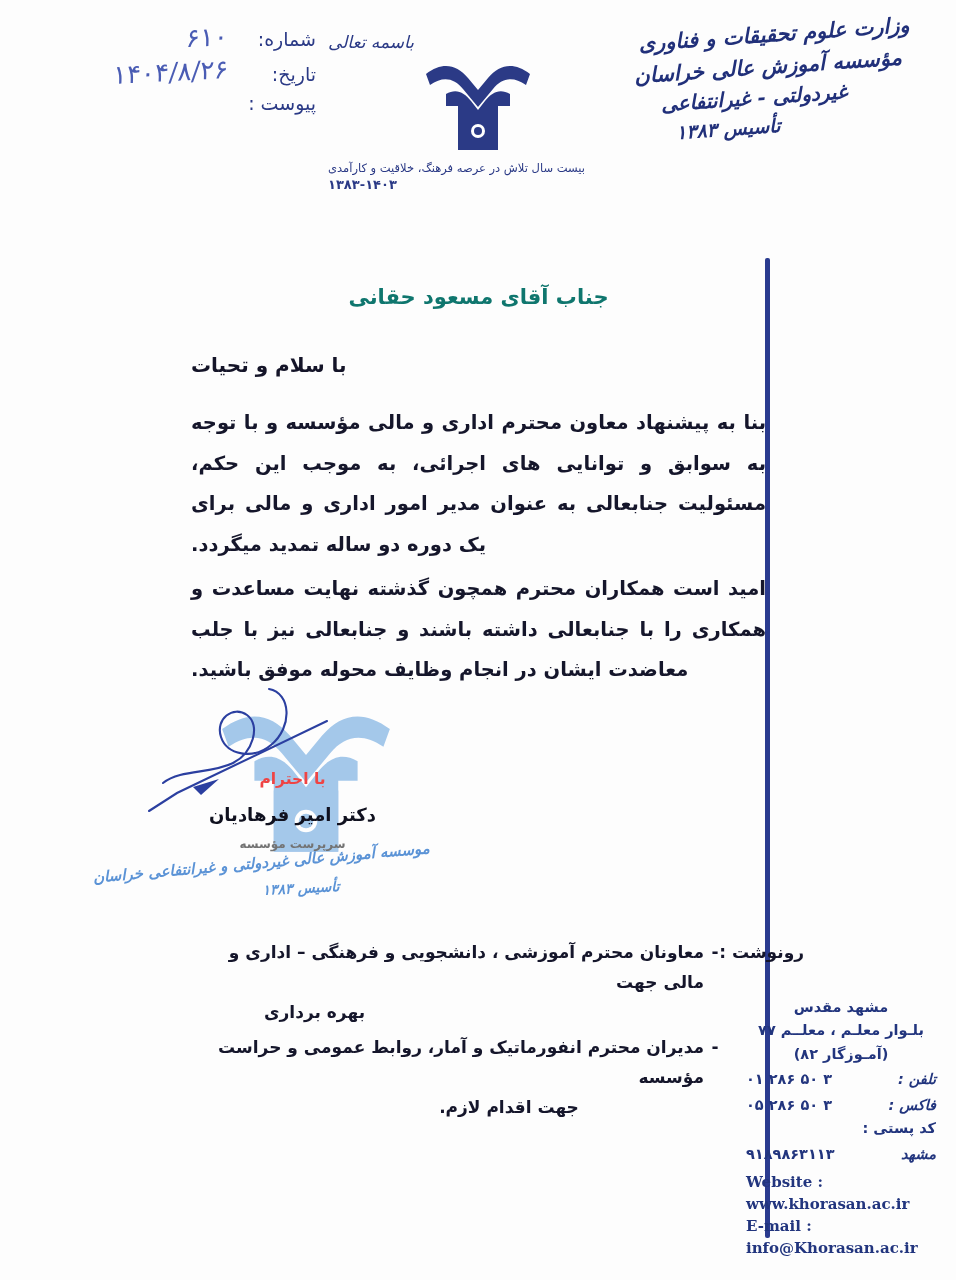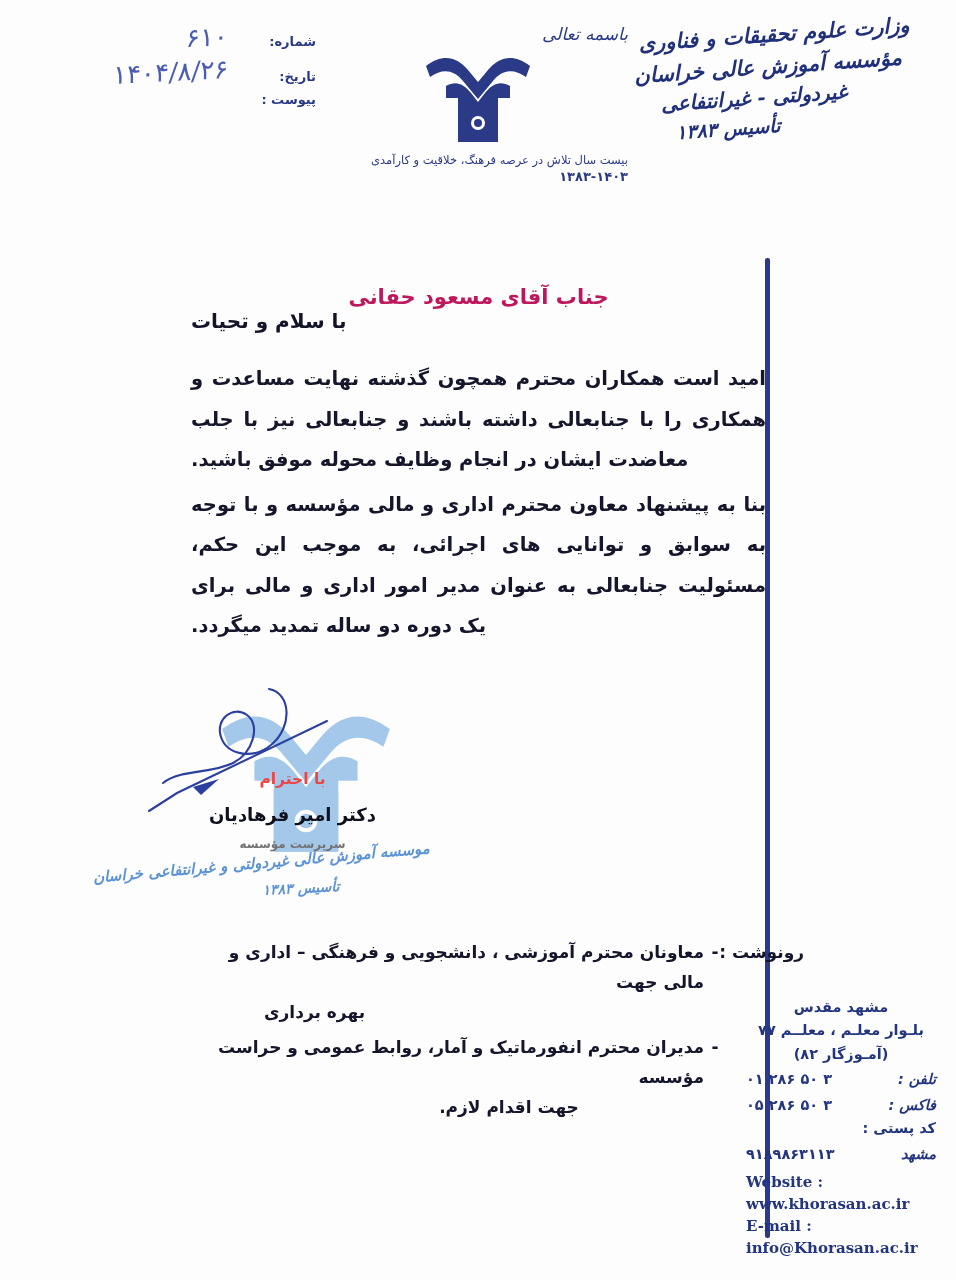--- a/index.html
+++ b/index.html
@@ -34,48 +34,48 @@
   }
   .meta-row {
     display: flex;
     flex-direction: row;
     align-items: baseline;
     justify-content: flex-start;
     height: 35px;
     gap: 10px;
   }
   .meta-label {
-    font-size: 13px;
-    font-weight: bold;
+    font-size: 19px;
+    font-weight: normal;
     color: #2b3a86;
     letter-spacing: 0px;
     min-width: 78px;
     text-align: right;
     white-space: nowrap;
   }
   .meta-value {
     font-size: 26px;
     color: #3b4fae;
     font-family: "DejaVu Sans", sans-serif;
     font-weight: normal;
     transform: rotate(-3deg) skewX(-6deg);
     letter-spacing: 3px;
     white-space: nowrap;
     opacity: .92;
   }
 
   
   .hdr-logo {
     position: absolute;
-    top: 24px;
+    top: 32px;
     left: 0;
     right: 0;
     margin: 0 auto;
     width: 300px;
-    text-align: right;
+    text-align: left;
   }
   .basmala {
     font-size: 17px;
     color: #2b3a86;
     font-family: "DejaVu Serif", serif;
     font-style: italic;
     letter-spacing: 1px;
     margin-bottom: 2px;
   }
   .logo-mark {
@@ -138,21 +138,22 @@
     top: 285px;
     right: 190px;
     width: 575px;
     direction: rtl;
     color: #15162b;
   }
   .addressee {
     font-size: 21px;
     font-weight: bold;
     text-align: center;
-    color: #be185d;
+    color: #0f766e;
+    margin-bottom: 44px;
     letter-spacing: .2px;
   }
   .salutation {
     font-size: 20px;
     font-weight: bold;
     text-align: left;
     color: #141428;
     margin-bottom: 26px;
   }
   .para {
@@ -369,22 +370,22 @@
     <div class="inst-line inst-2">مؤسسه آموزش عالی خراسان</div>
     <div class="inst-line inst-3">غیردولتی - غیرانتفاعی</div>
     <div class="inst-line inst-4">تأسیس ۱۳۸۳</div>
   </div>
 
   <div class="vrule"></div>
 
   <div class="body-area">
     <div class="addressee">جناب آقای مسعود حقانی</div>
     <div class="salutation">با سلام و تحیات</div>
+    <p class="para p1">بنا به پیشنهاد معاون محترم اداری و مالی مؤسسه و با توجه به سوابق و توانایی های اجرائی، به موجب این حکم، مسئولیت جنابعالی به عنوان مدیر امور اداری و مالی برای یک دوره دو ساله تمدید میگردد.</p>
     <p class="para p2">امید است همکاران محترم همچون گذشته نهایت مساعدت و همکاری را با جنابعالی داشته باشند و جنابعالی نیز با جلب معاضدت ایشان در انجام وظایف محوله موفق باشید.</p>
-    <p class="para p1">بنا به پیشنهاد معاون محترم اداری و مالی مؤسسه و با توجه به سوابق و توانایی های اجرائی، به موجب این حکم، مسئولیت جنابعالی به عنوان مدیر امور اداری و مالی برای یک دوره دو ساله تمدید میگردد.</p>
   </div>
 
   <div class="sig-block">
 
     <svg class="stamp" viewBox="0 0 124 100">
       <g fill="#6fa8e0">
         <path d="M10 20 C26 8, 40 10, 52 24 L62 36 L72 24 C84 10, 98 8, 114 20 L110 31 C97 22, 86 24, 77 35 L62 53 L47 35 C38 24, 27 22, 14 31 Z"></path>
         <path d="M30 40 C40 34, 48 38, 55 47 L62 56 L69 47 C76 38, 84 34, 94 40 L94 52 L82 52 L82 96 L42 96 L42 52 L30 52 Z"></path>
         <rect x="42" y="58" width="40" height="38" fill="#6fa8e0"></rect>
         <circle cx="62" cy="77" r="7" fill="#ffffff"></circle>

